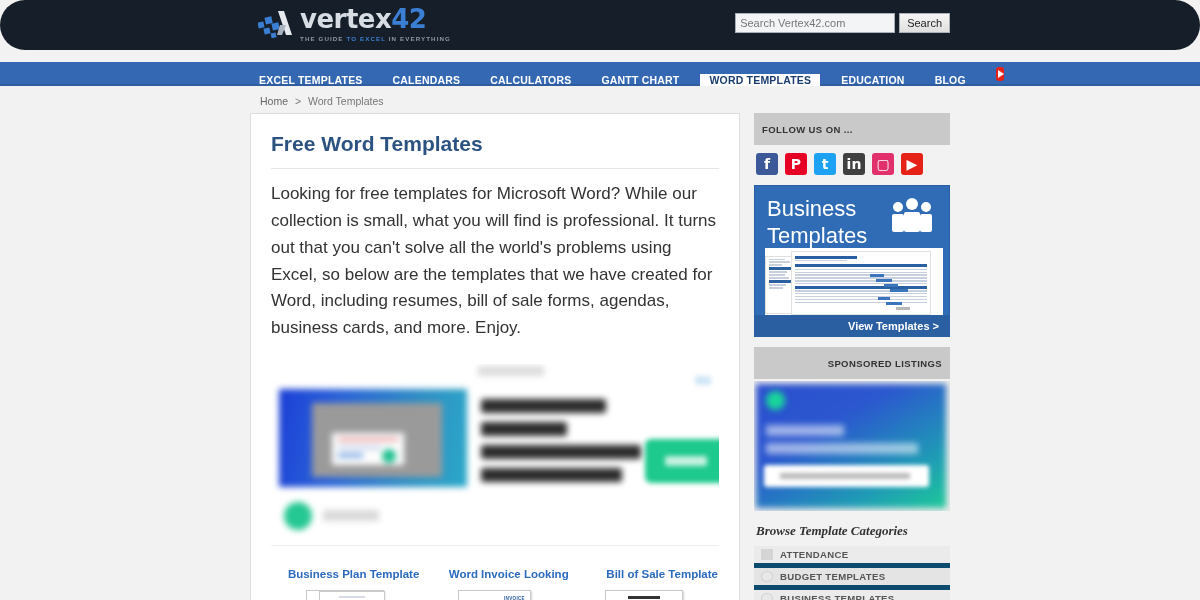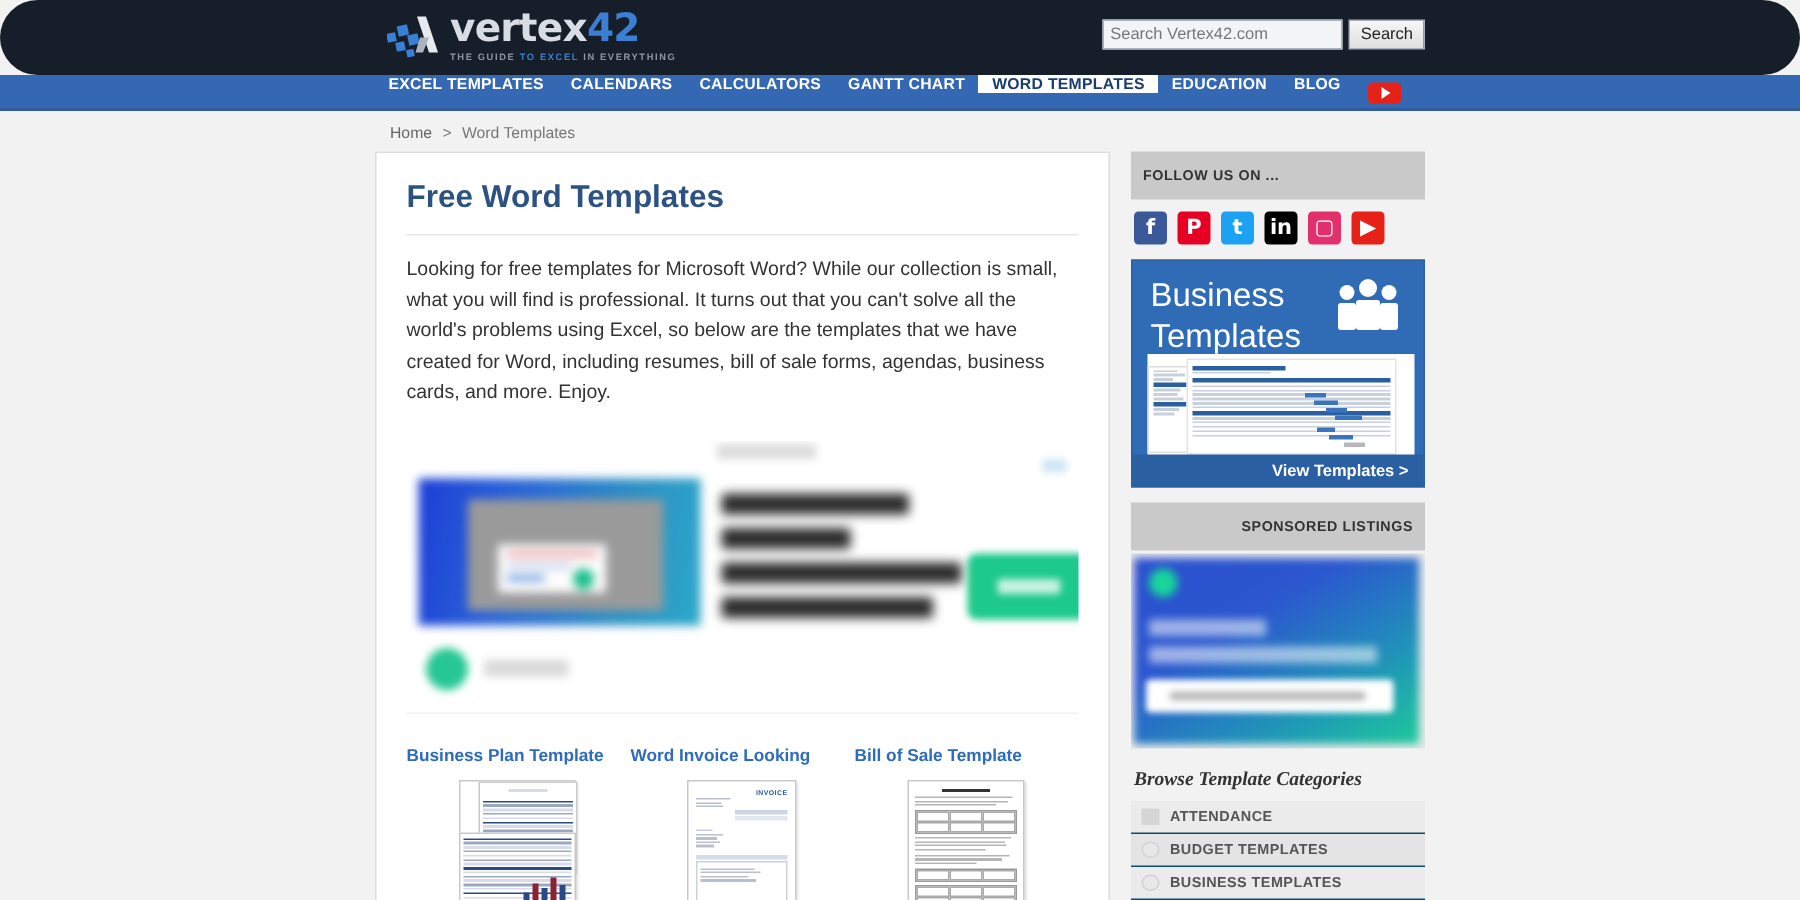--- a/index.html
+++ b/index.html
@@ -49,21 +49,21 @@
     background: linear-gradient(#f6f6f6,#dfdfdf);
     border: 1px solid #a8b0b8; color: #222; cursor: pointer;
     font-family: "Liberation Sans", sans-serif;
   }
 
   
   .nav {
     height: 24px; background: #3468b2;
     border-bottom: 2px solid #2f5da0;
   }
-  .nav-inner { width: 700px; margin: 0 auto; display: flex; align-items: flex-start; height: 24px; }
+  .nav-inner { width: 700px; margin: 12px auto; display: flex; align-items: flex-end; height: 24px; gap: 12px; }
   .nav-item {
     color: #ffffff; font-size: 10.5px; font-weight: bold; letter-spacing: 0.2px;
     padding: 0 9px; display: flex; align-items: center; cursor: pointer;
     text-transform: uppercase; white-space: nowrap;
   }
   .nav-item.active { background: #ffffff; color: #1a3c6e; }
   .nav-yt {
     width: 22px; height: 14px; background: #e62117; border-radius: 3px;
     display: flex; align-items: center; justify-content: center;
     margin-left: 9px; align-self: center; cursor: pointer;
@@ -88,21 +88,21 @@
     width: 490px; background: #ffffff; border: 1px solid #dddddd;
     padding: 18px 20px 0 20px; min-height: 505px;
   }
   .side { width: 196px; }
 
   
   .page-title {
     font-size: 21px; color: #2c5282; font-weight: bold;
     padding-bottom: 12px; border-bottom: 1px solid #e6e6e6; margin-bottom: 12px;
   }
-  .intro { font-size: 13px; color: #333; line-height: 1.58; }
+  .intro { font-size: 17px; color: #333; line-height: 1.58; }
 
   
   .ad-banner {
     margin-top: 22px; height: 182px; background: #fff;
     position: relative; overflow: hidden;
     border-bottom: 1px solid #f0f0f0;
   }
   .ad-label {
     position: absolute; left: 207px; top: 2px; width: 66px; height: 10px;
     background: #dcdcdc; filter: blur(3px);
@@ -158,21 +158,21 @@
   .ad-foot-txt {
     position: absolute; left: 52px; top: 146px; width: 56px; height: 11px;
     background: #d9d9d9; filter: blur(3px);
   }
 
   
   .cards { display: flex; gap: 0; margin-top: 22px; }
   .card { width: 150px; margin-right: 1px; }
   .card-title {
     font-size: 11.5px; font-weight: bold; color: #2c6bbd;
-    text-align: left; margin-bottom: 10px; cursor: pointer;
+    text-align: right; margin-bottom: 10px; cursor: pointer;
   }
   .thumb-wrap {
     height: 112px; display: flex; align-items: flex-start; justify-content: center;
   }
 
   
   .doc {
     position: relative; background: #fff; border: 1px solid #c9c9c9;
     box-shadow: 1px 1px 2px rgba(0,0,0,0.18);
   }
@@ -226,21 +226,21 @@
   }
   .soc {
     width: 22px; height: 22px; border-radius: 3px; cursor: pointer;
     display: flex; align-items: center; justify-content: center;
     color: #fff; font-weight: bold; font-size: 14px;
     font-family: "DejaVu Sans", sans-serif;
   }
   .soc-fb { background: #3b5998; }
   .soc-pin { background: #e60023; }
   .soc-tw { background: #1da1f2; }
-  .soc-li { background: #000000; }
+  .soc-li { background: #404040; }
   .soc-ig { background: #e1306c; }
   .soc-yt { background: #e62117; }
 
   
   .biz-ad {
     width: 196px; height: 152px; background: #2f6cb5; position: relative;
     overflow: hidden; cursor: pointer; border: 1px solid #2a5fa2;
   }
   .biz-title {
     position: absolute; left: 12px; top: 10px; color: #fff;
@@ -289,21 +289,21 @@
   }
   .spon-field i {
     position: absolute; left: 16px; top: 8px; width: 130px; height: 6px; background: #b9b9b9;
   }
 
   .cat-title {
     font-family: "Liberation Serif", serif; font-style: italic; font-weight: bold;
     font-size: 13px; color: #333; margin: 12px 0 7px 2px;
   }
   .cat-item {
-    height: 22px; background: #ebebeb; border-bottom: 1px solid #0c4a6e;
+    height: 22px; background: #ebebeb; border-bottom: 5px solid #0c4a6e;
     display: flex; align-items: center; padding-left: 7px; cursor: pointer;
   }
   .cat-item:nth-child(even) { background: #e4e4e4; }
   .cat-ic {
     width: 12px; height: 11px; margin-right: 7px; flex: none;
     background: #d5d5d5; border-radius: 1px;
   }
   .cat-ic.round { border-radius: 50%; background: #e8e8e8; border:1px solid #d2d2d2; }
   .cat-label {
     font-size: 9.6px; font-weight: bold; color: #555; letter-spacing: 0.3px;

